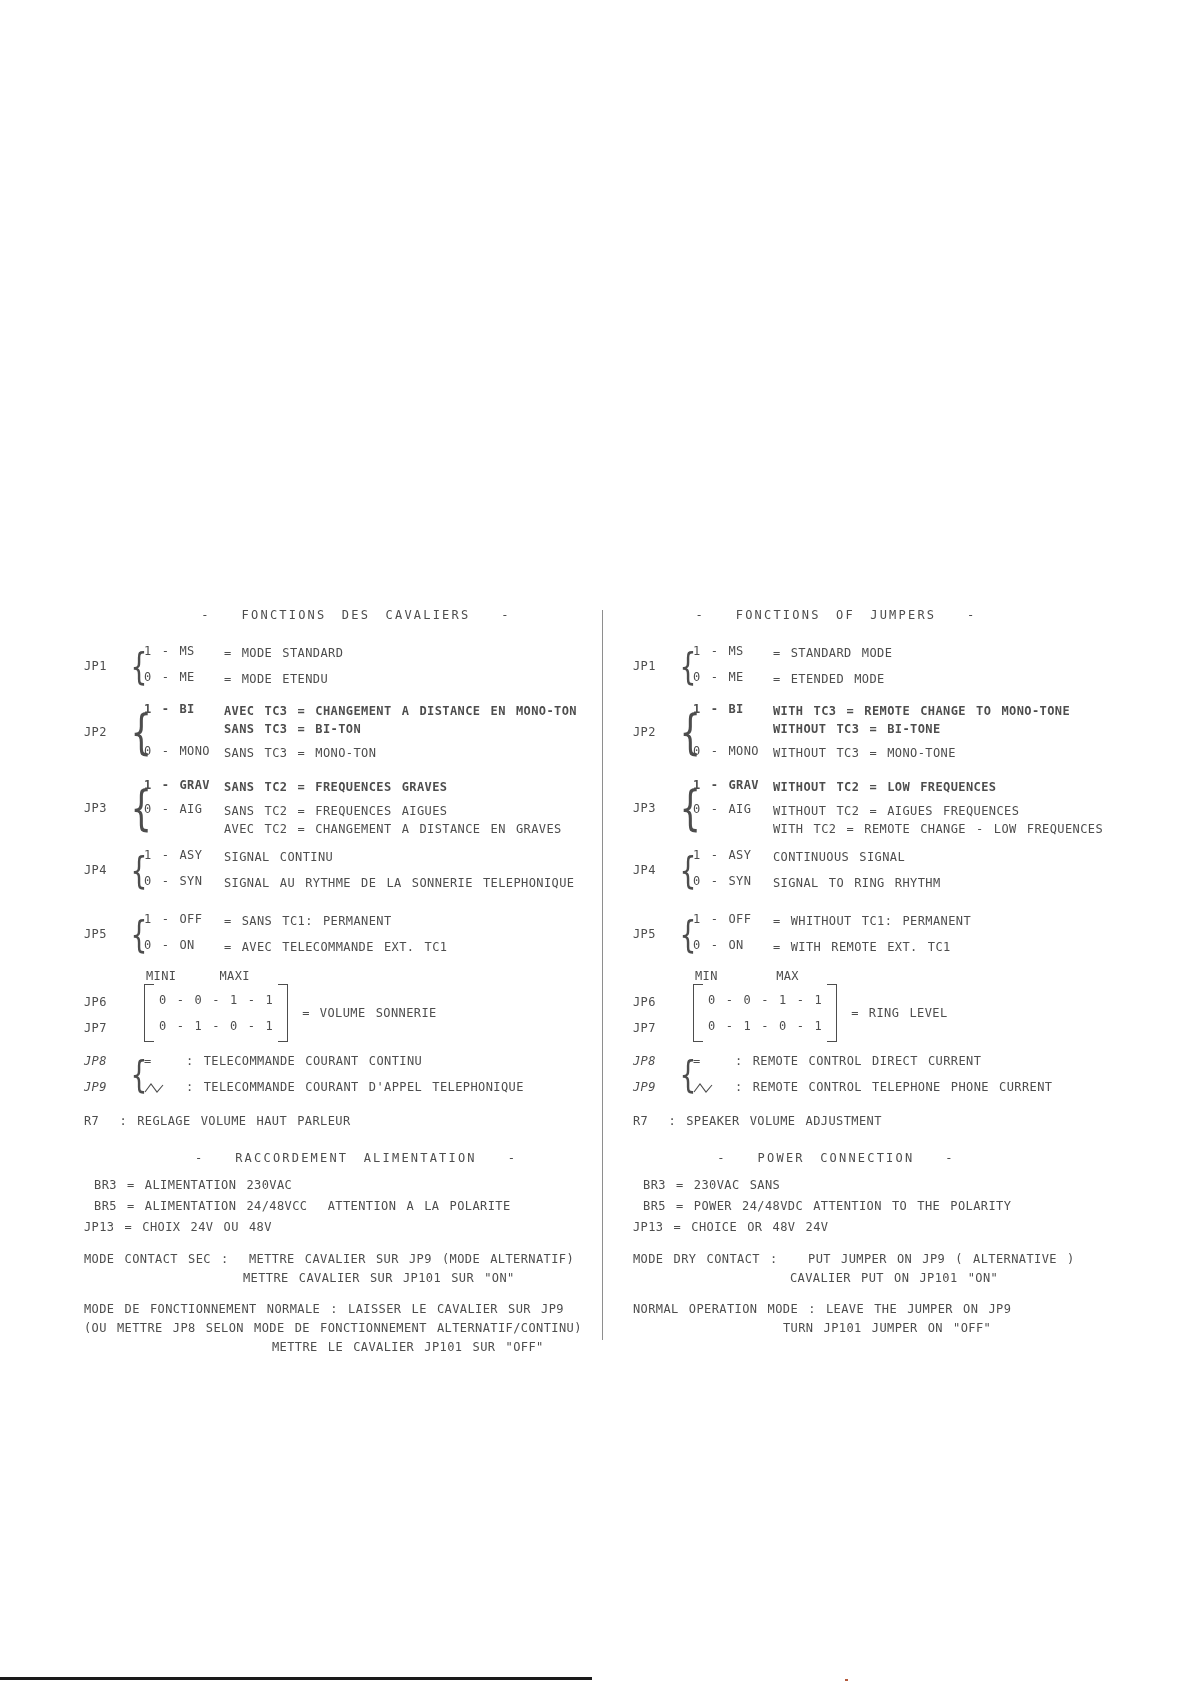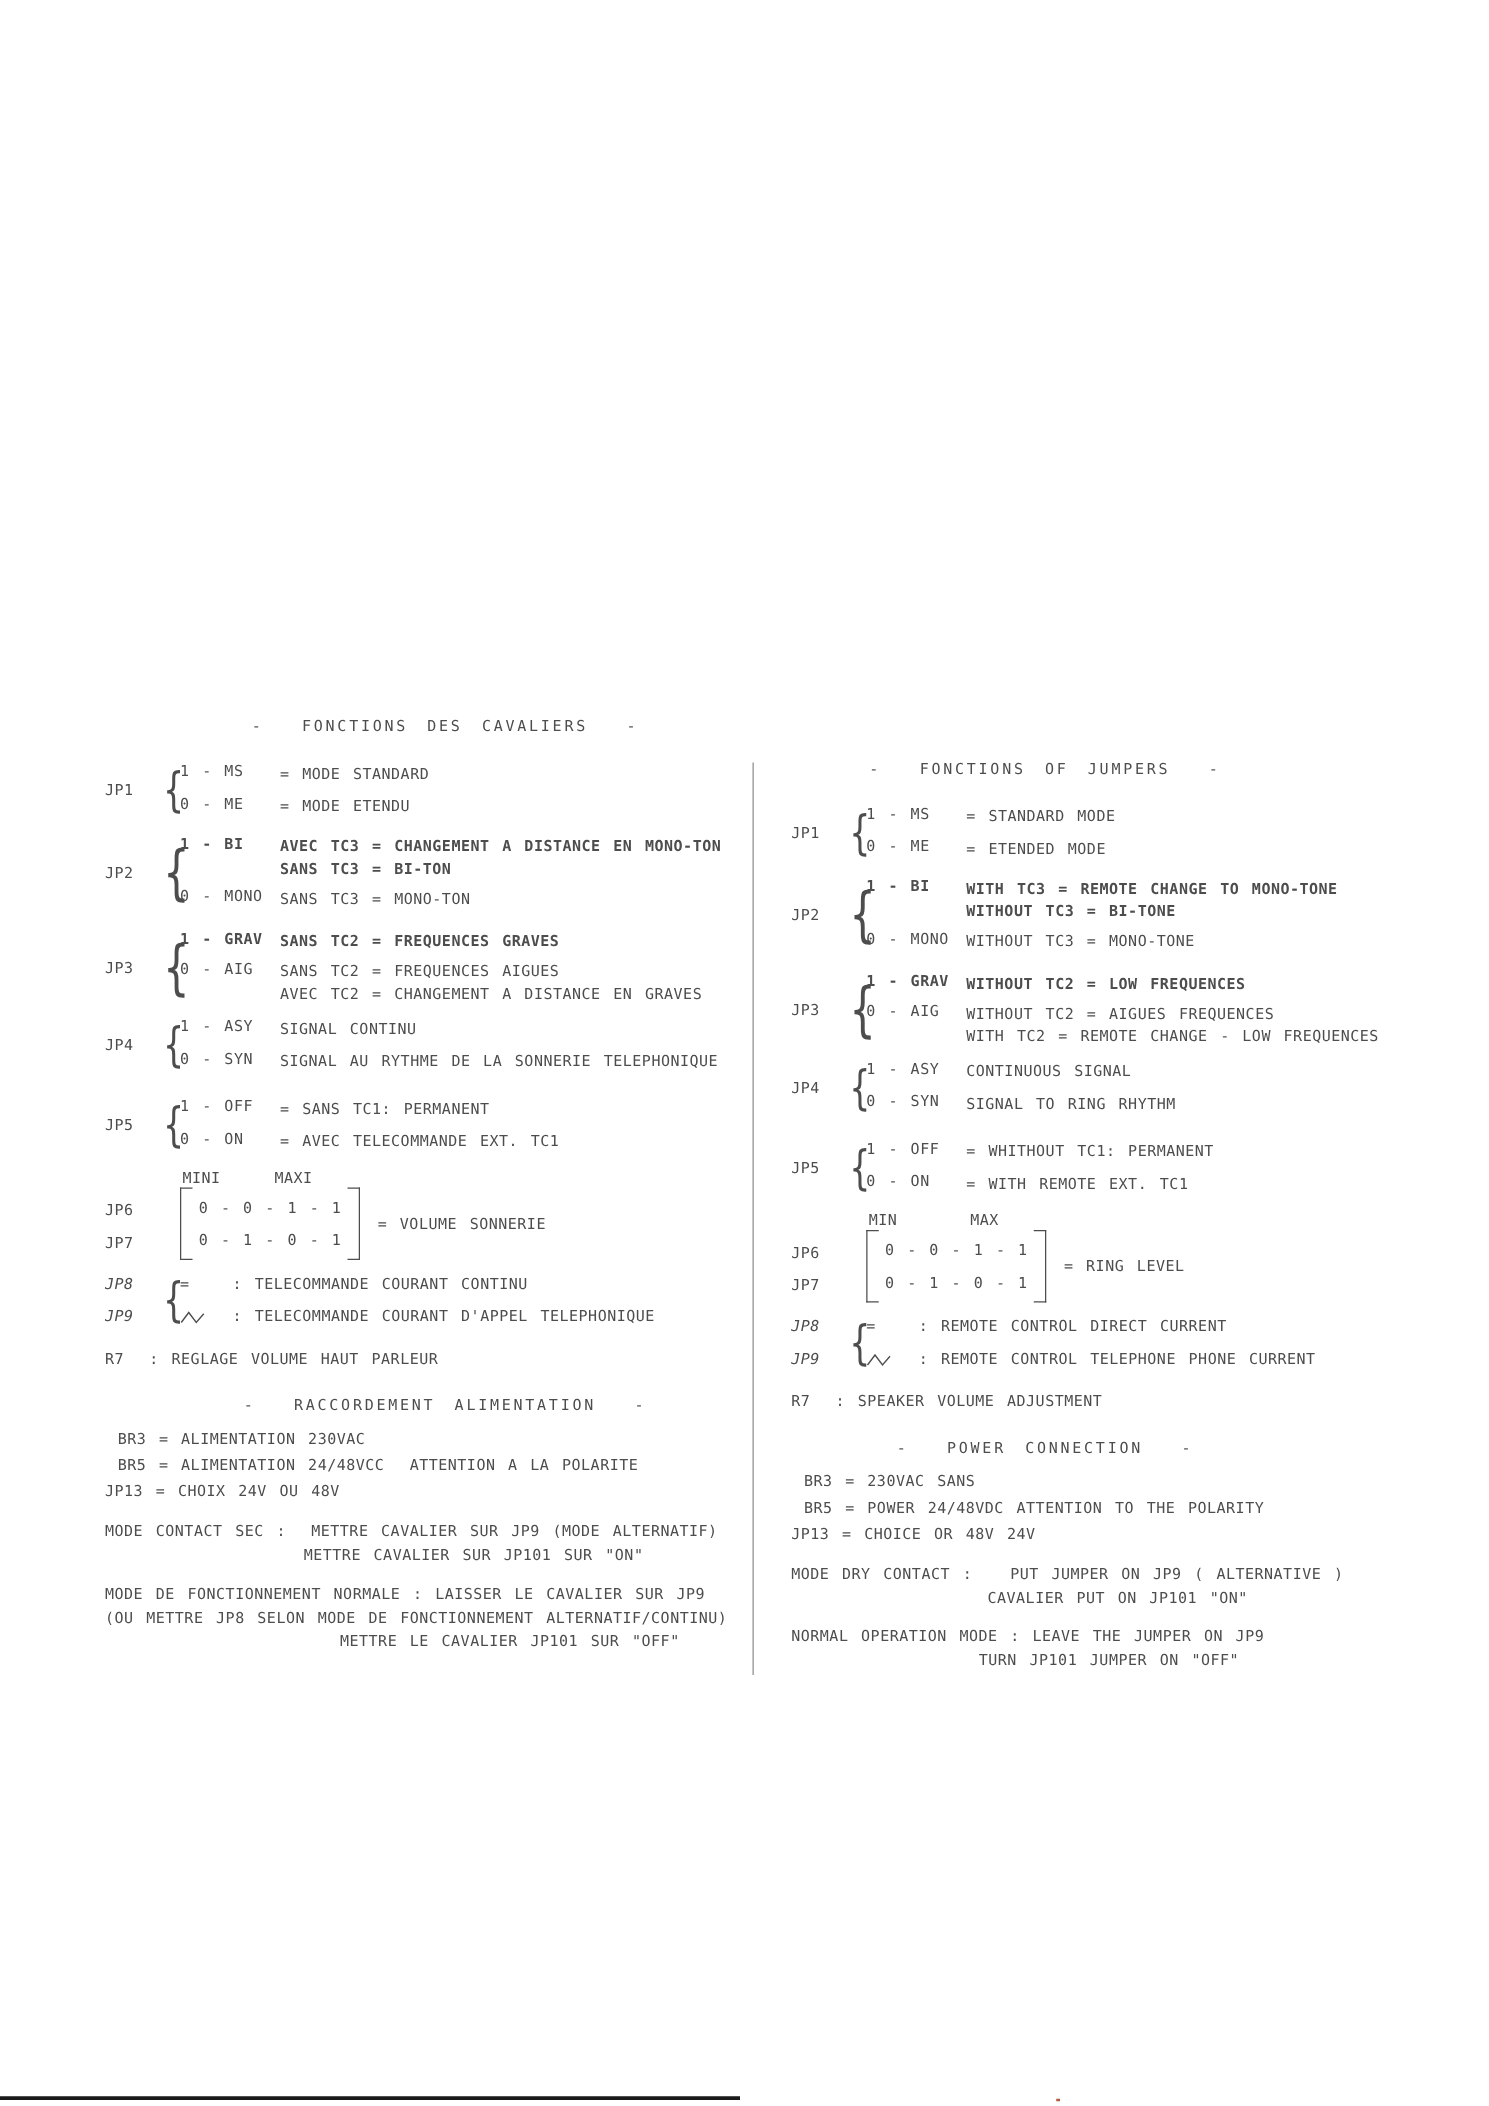--- a/index.html
+++ b/index.html
@@ -7,21 +7,21 @@
     position:relative;
     width:1191px;height:1685px;
     font-family:"DejaVu Sans Mono", monospace;
     font-size:12px;
     color:#4d4d4d;
     letter-spacing:0.4px;
     word-spacing:2.5px;
     overflow:hidden;
   }
   .col{position:absolute;}
-  .col-left{left:84px;top:572px;width:505px;}
+  .col-left{left:84px;top:606px;width:505px;}
   .col-right{left:633px;top:606px;width:548px;}
 
   .title{
     white-space:pre;
     letter-spacing:2.2px;word-spacing:6px;
     line-height:18px;text-align:center;margin-bottom:20px;
   }
   .col-left  .title{width:544px;}
   .col-right .title{width:406px;}
   .ptitle{margin-top:0;margin-bottom:8px;}

